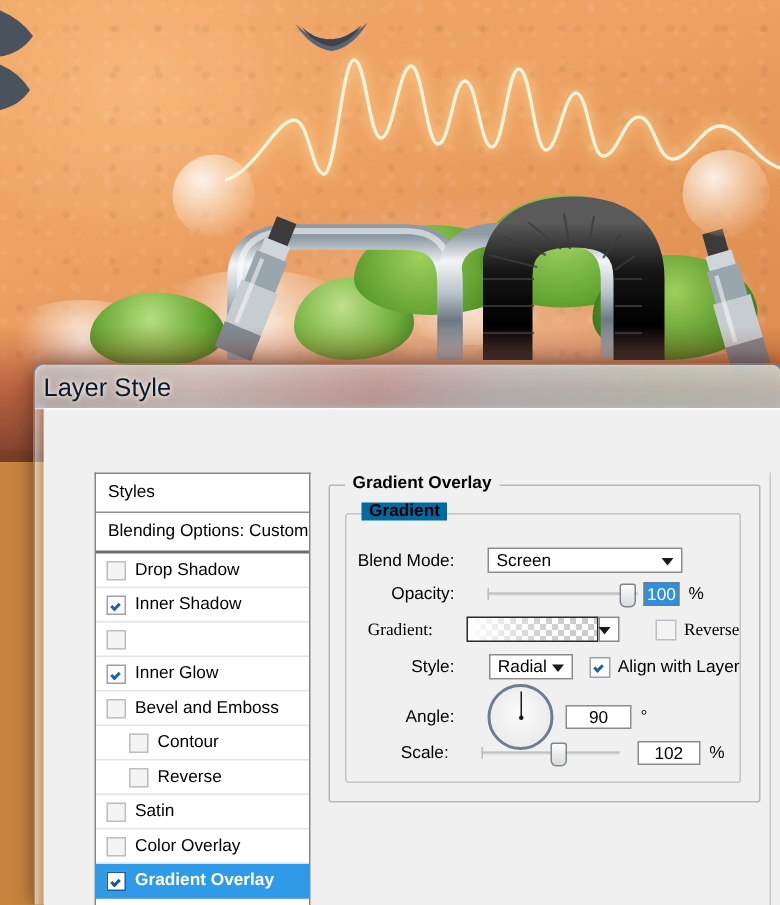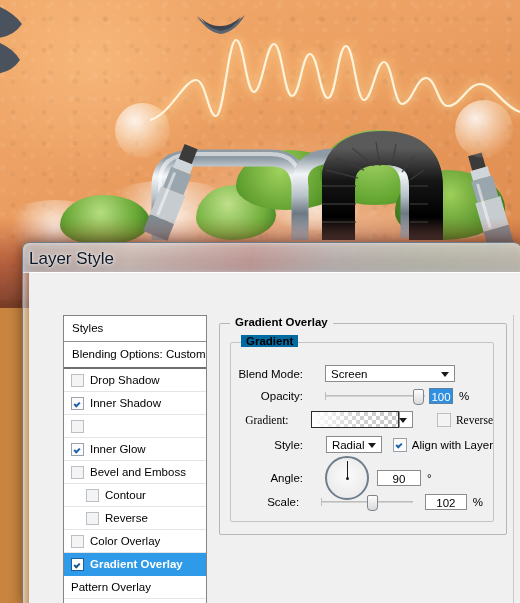--- a/index.html
+++ b/index.html
@@ -397,20 +397,24 @@
       <div class="sty-row indent">
         <span class="cb dim"></span>
         <span>Contour</span>
       </div>
       <div class="sty-row indent">
         <span class="cb dim"></span>
         <span>Reverse</span>
       </div>
       <div class="sty-row">
         <span class="cb dim"></span>
+        <span>Satin</span>
+      </div>
+      <div class="sty-row">
+        <span class="cb dim"></span>
         <span>Color Overlay</span>
       </div>
       <div class="sty-row sel">
         <span class="cb on"></span>
         <span>Gradient Overlay</span>
       </div>
       <div class="sty-row">
 
         <span>Pattern Overlay</span>
       </div>

